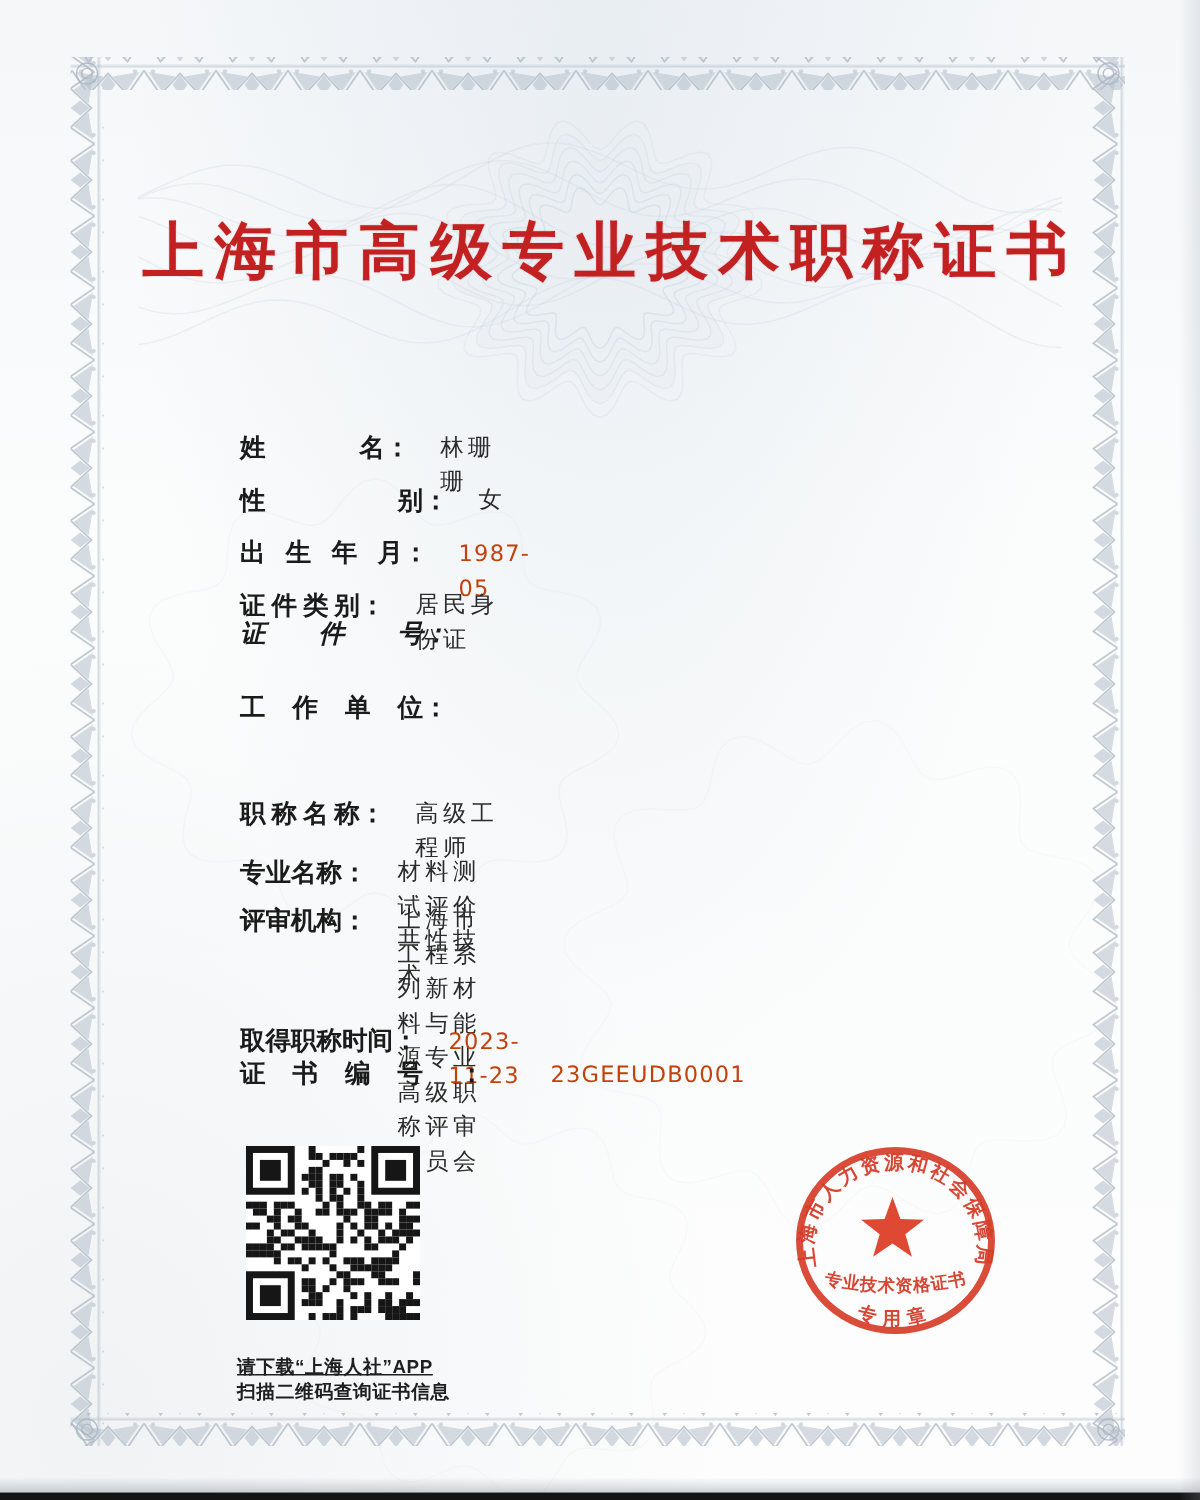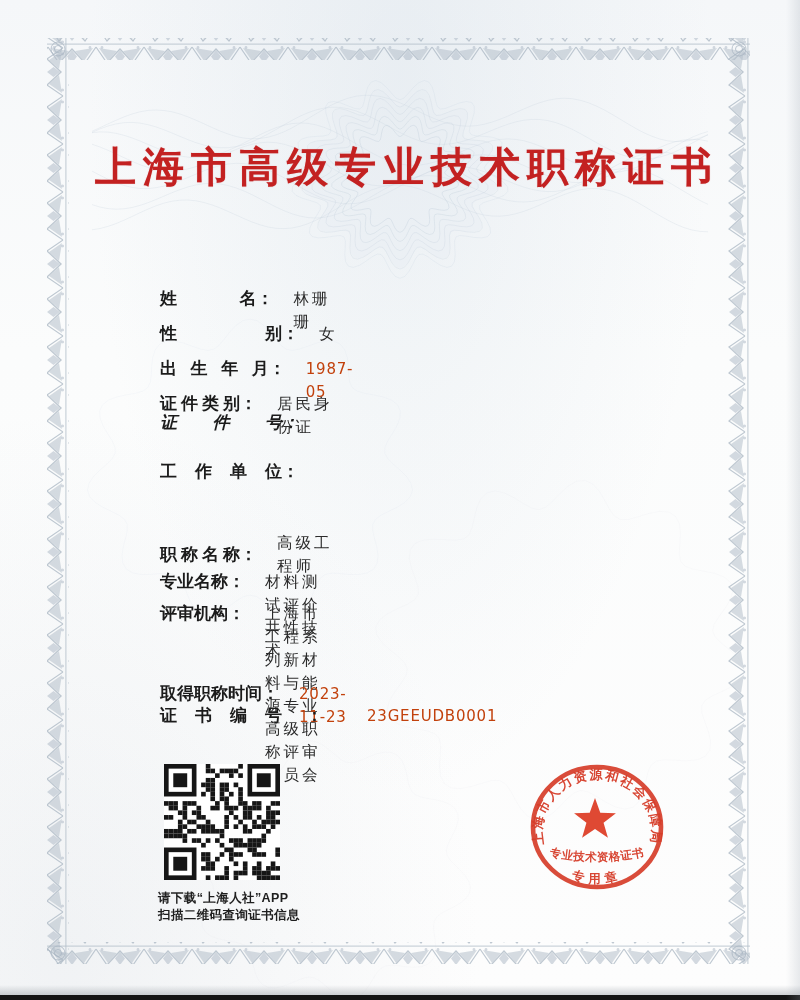--- a/index.html
+++ b/index.html
@@ -21,21 +21,21 @@
     font-family:"Liberation Sans",sans-serif;
     text-shadow:0 0 1px rgba(195,33,33,.4);
   }
   
   .fields{position:absolute;left:160px;}
   .s1{top:287px;}
   .s2{top:531px;}
   .s3{top:670px;}
   .row{position:absolute;left:0;display:flex;align-items:flex-start;white-space:nowrap;}
   .s1 .r0{top:0;} .s1 .r1{top:35px;} .s1 .r2{top:70px;} .s1 .r3{top:105px;} .s1 .r4{top:124px;font-style:italic;} .s1 .r5{top:173px;}
-  .s2 .r0{top:0;align-items:center;} .s2 .r1{top:39px;} .s2 .r2{top:71px;}
+  .s2 .r0{top:0;} .s2 .r1{top:39px;} .s2 .r2{top:71px;}
   .s3 .r0{top:12px;} .s3 .r1{top:34px;gap:24px;}
   .lbl{
     display:inline-block;width:122px;
     text-align:justify;text-align-last:justify;text-justify:inter-character;
     font-weight:bold;font-size:17px;color:#1b1b1b;line-height:23px;
     font-family:"Liberation Sans",sans-serif;
   }
   .colon{font-weight:bold;font-size:17px;color:#1b1b1b;line-height:23px;}
   .val{
     margin-left:20px;font-size:15.5px;color:#2b2b2b;letter-spacing:3px;
@@ -46,21 +46,21 @@
     font-family:"DejaVu Sans",sans-serif;letter-spacing:.8px;font-size:15px;
     padding-top:1px;color:#c2410c;
   }
   
   .qr-block{position:absolute;left:158px;top:764px;width:200px;}
   .qr-block svg{display:block;margin-left:6px;}
   .qr-cap{
     margin-top:2px;font-size:12.5px;font-weight:bold;color:#1f1f1f;
     line-height:15px;letter-spacing:.4px;font-family:"Liberation Sans",sans-serif;
   }
-  .qr-cap:first-of-type{margin-top:11px;}
+  .qr-cap:first-of-type{margin-top:24px;text-decoration:underline;}
   
   .seal{position:absolute;left:517px;top:747px;width:160px;height:160px;}
   .seal-overlay{
     position:absolute;left:0;top:104px;width:160px;text-align:center;
     font-size:24px;font-weight:bold;color:#0e0e0e;letter-spacing:5px;
     font-family:"Liberation Sans",sans-serif;
   }
   
   .bottom-strip{position:absolute;left:0;bottom:0;width:800px;height:5px;background:#141414;}
   .bottom-shadow{position:absolute;left:0;bottom:5px;width:800px;height:10px;

